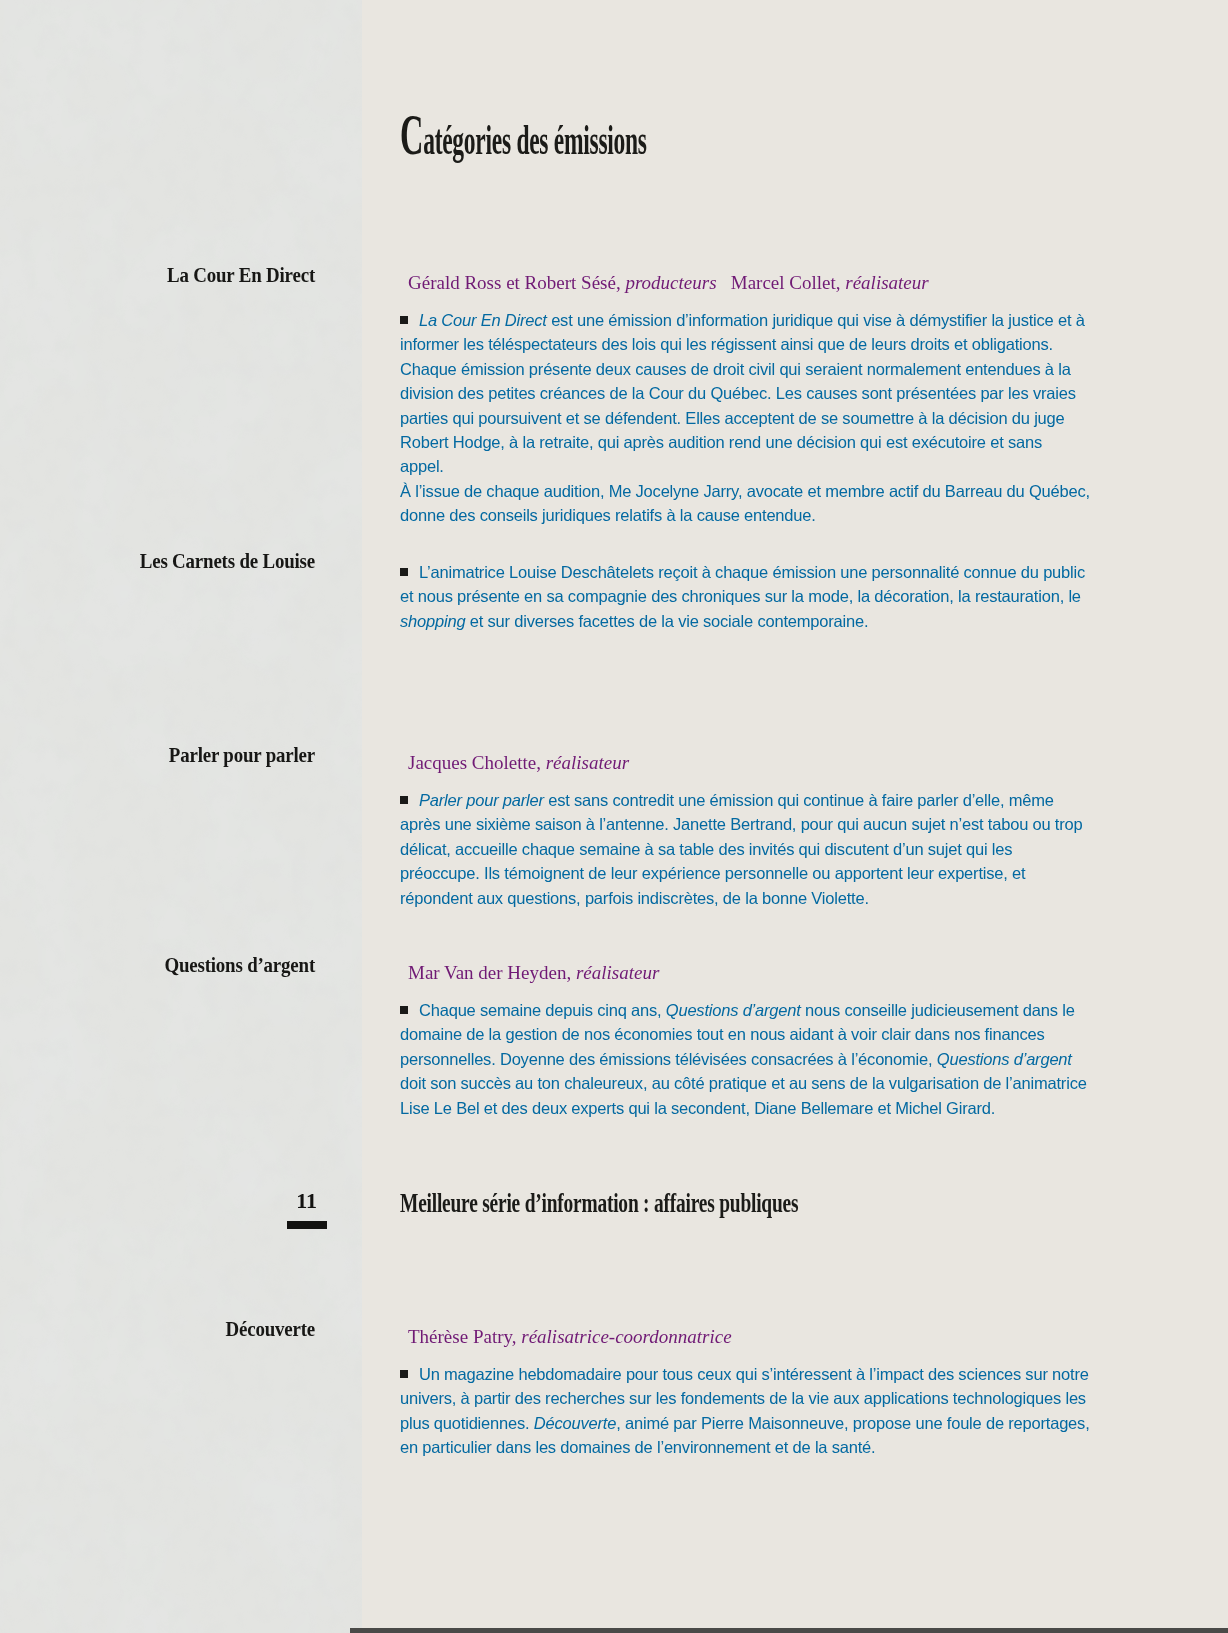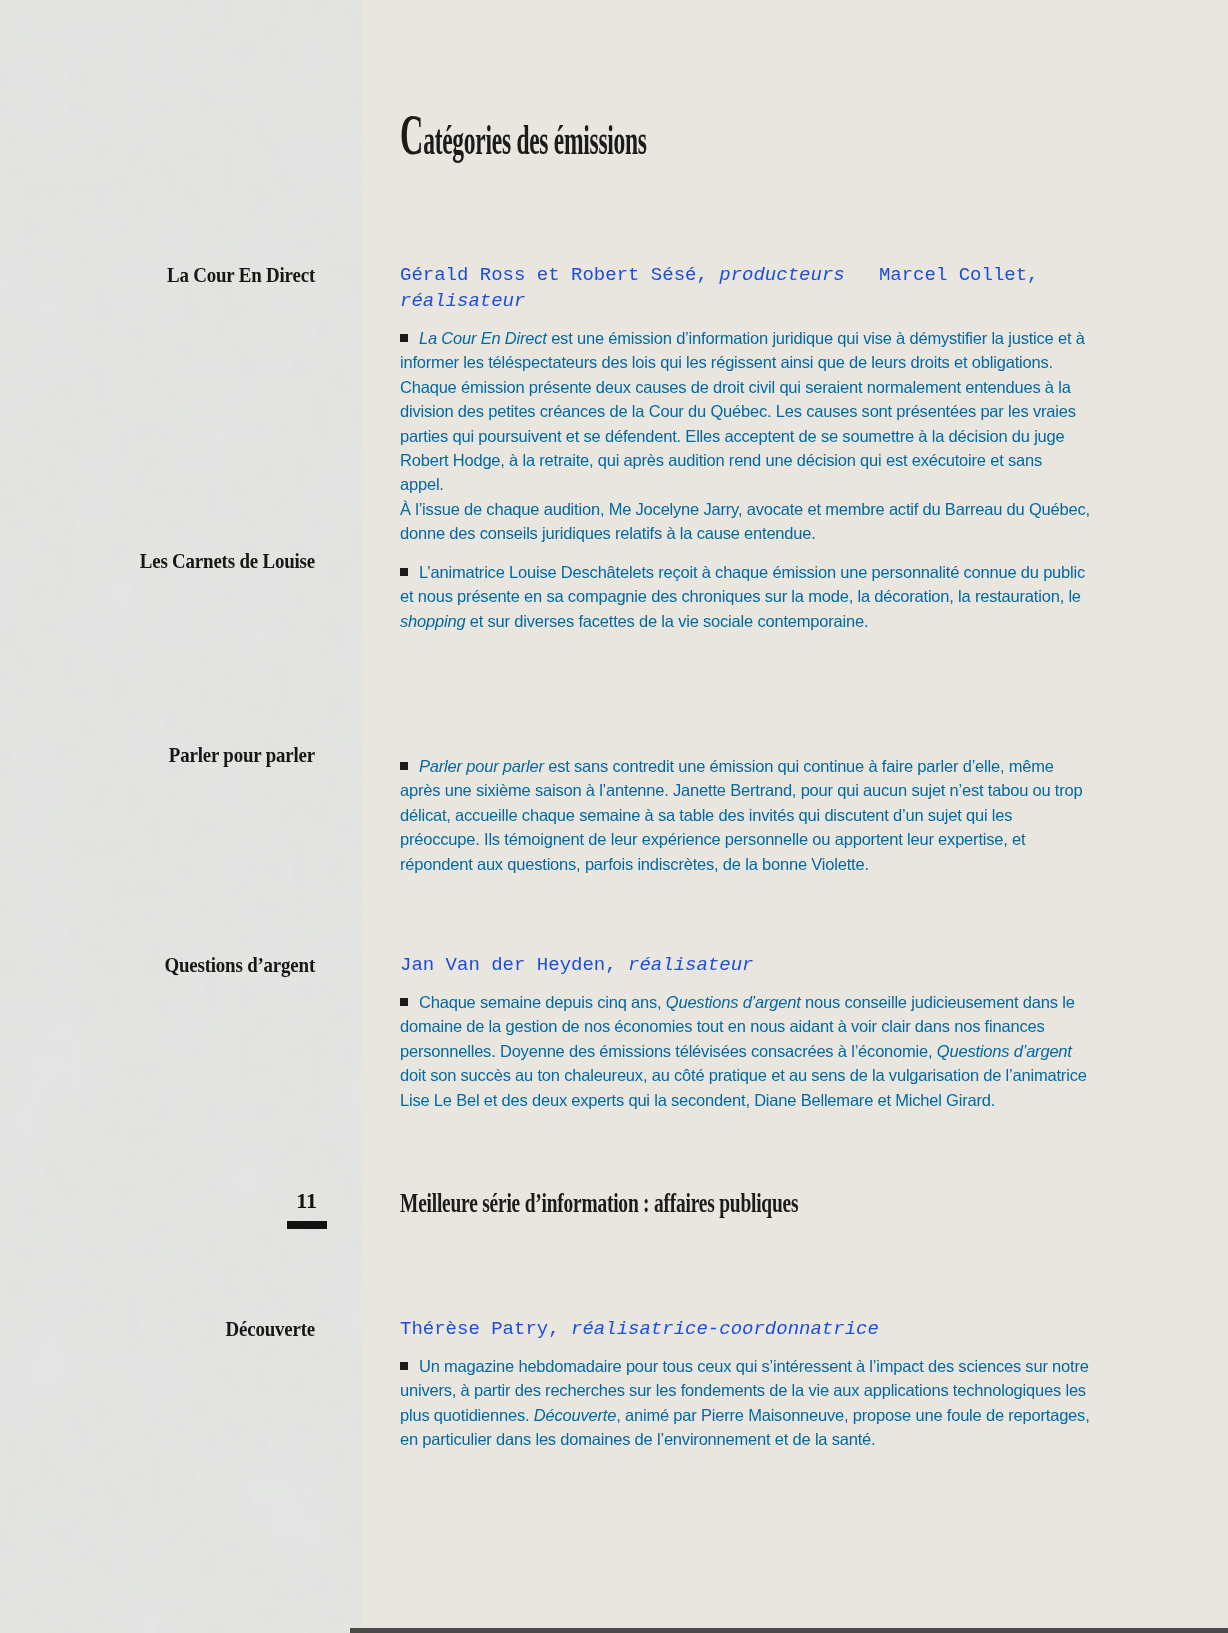--- a/index.html
+++ b/index.html
@@ -30,22 +30,22 @@
   .label{
     width:315px;flex:0 0 315px;text-align:right;
     font-family:"Liberation Serif",serif;font-weight:700;
     font-size:21px;line-height:26px;color:#171715;
     letter-spacing:-0.2px;
     transform:scaleX(0.9);transform-origin:right top;
     white-space:nowrap;
   }
   .content{margin-left:85px;width:690px;flex:0 0 690px;}
   .byline{
-    margin:0;font-family:Liberation Mono, monospace;
-    font-size:19px;line-height:26px;color:#1d4ed8;
+    margin:8px;font-family:Liberation Serif, serif;
+    font-size:19px;line-height:26px;color:#701a75;
     white-space:pre-wrap;
   }
   .body{
     margin:12px 0 0 0;
     font-size:16.5px;line-height:24.4px;letter-spacing:-0.2px;
     color:#0369a1;white-space:pre-wrap;
   }
   .it{font-style:italic;}
   .sq{
     display:inline-block;width:8px;height:8px;background:#1a1a18;
@@ -111,28 +111,29 @@
   <section class="section" style="top:548px;">
     <div class="label">Les Carnets de Louise</div>
     <div class="content">
       <p class="body"><span class="sq"></span><span>L’animatrice Louise Deschâtelets reçoit à chaque émission une personnalité connue du public et nous présente en sa compagnie des chroniques sur la mode, la décoration, la restauration, le </span><span class="it">shopping</span><span> et sur diverses facettes de la vie sociale contemporaine.</span></p>
     </div>
   </section>
 
   <section class="section" style="top:742px;">
     <div class="label">Parler pour parler</div>
     <div class="content">
+      <p class="byline"><span>Jacques Cholette, </span><span class="it">réalisateur</span></p>
       <p class="body"><span class="sq"></span><span class="it">Parler pour parler</span><span> est sans contredit une émission qui continue à faire parler d’elle, même après une sixième saison à l’antenne. Janette Bertrand, pour qui aucun sujet n’est tabou ou trop délicat, accueille chaque semaine à sa table des invités qui discutent d’un sujet qui les préoccupe. Ils témoignent de leur expérience personnelle ou apportent leur expertise, et répondent aux questions, parfois indiscrètes, de la bonne Violette.</span></p>
     </div>
   </section>
 
   <section class="section" style="top:952px;">
     <div class="label">Questions d’argent</div>
     <div class="content">
-      <p class="byline"><span>Jan Van der Heyden, </span><span class="it">réalisateur</span></p>
+      <p class="byline"><span>Mar Van der Heyden, </span><span class="it">réalisateur</span></p>
       <p class="body"><span class="sq"></span><span>Chaque semaine depuis cinq ans, </span><span class="it">Questions d’argent</span><span> nous conseille judicieusement dans le domaine de la gestion de nos économies tout en nous aidant à voir clair dans nos finances personnelles. Doyenne des émissions télévisées consacrées à l’économie, </span><span class="it">Questions d’argent</span><span> doit son succès au ton chaleureux, au côté pratique et au sens de la vulgarisation de l’animatrice Lise Le Bel et des deux experts qui la secondent, Diane Bellemare et Michel Girard.</span></p>
     </div>
   </section>
 
   <div class="award-row" style="top:1188px;">
     <div class="pagenum-box"><span>11</span></div>
     <div class="pagenum-bar"></div>
     <h2 class="award-heading">Meilleure série d’information : affaires publiques</h2>
   </div>
 

